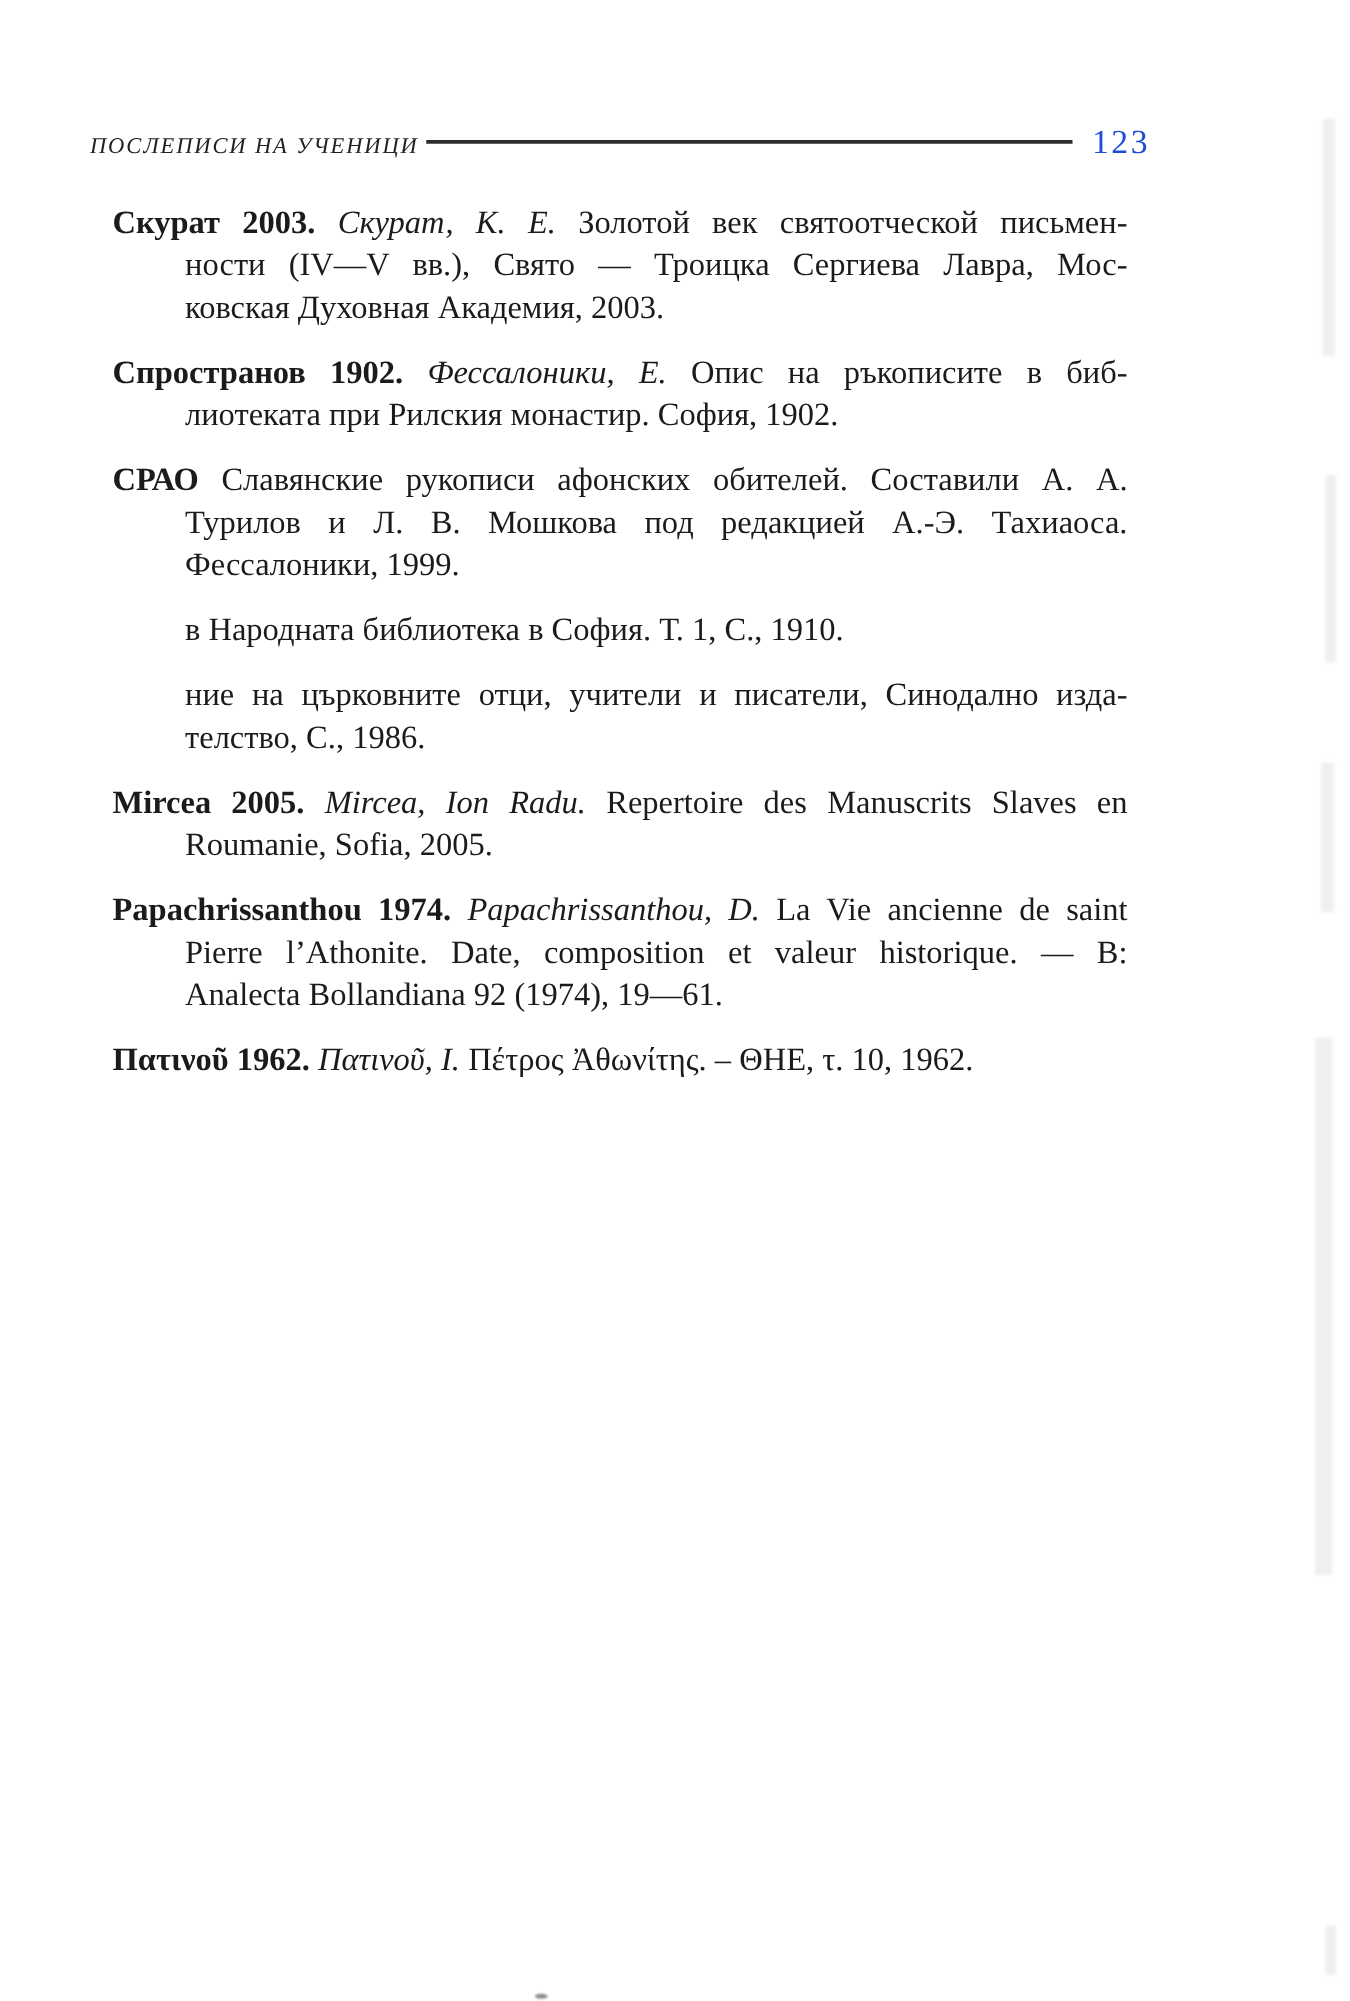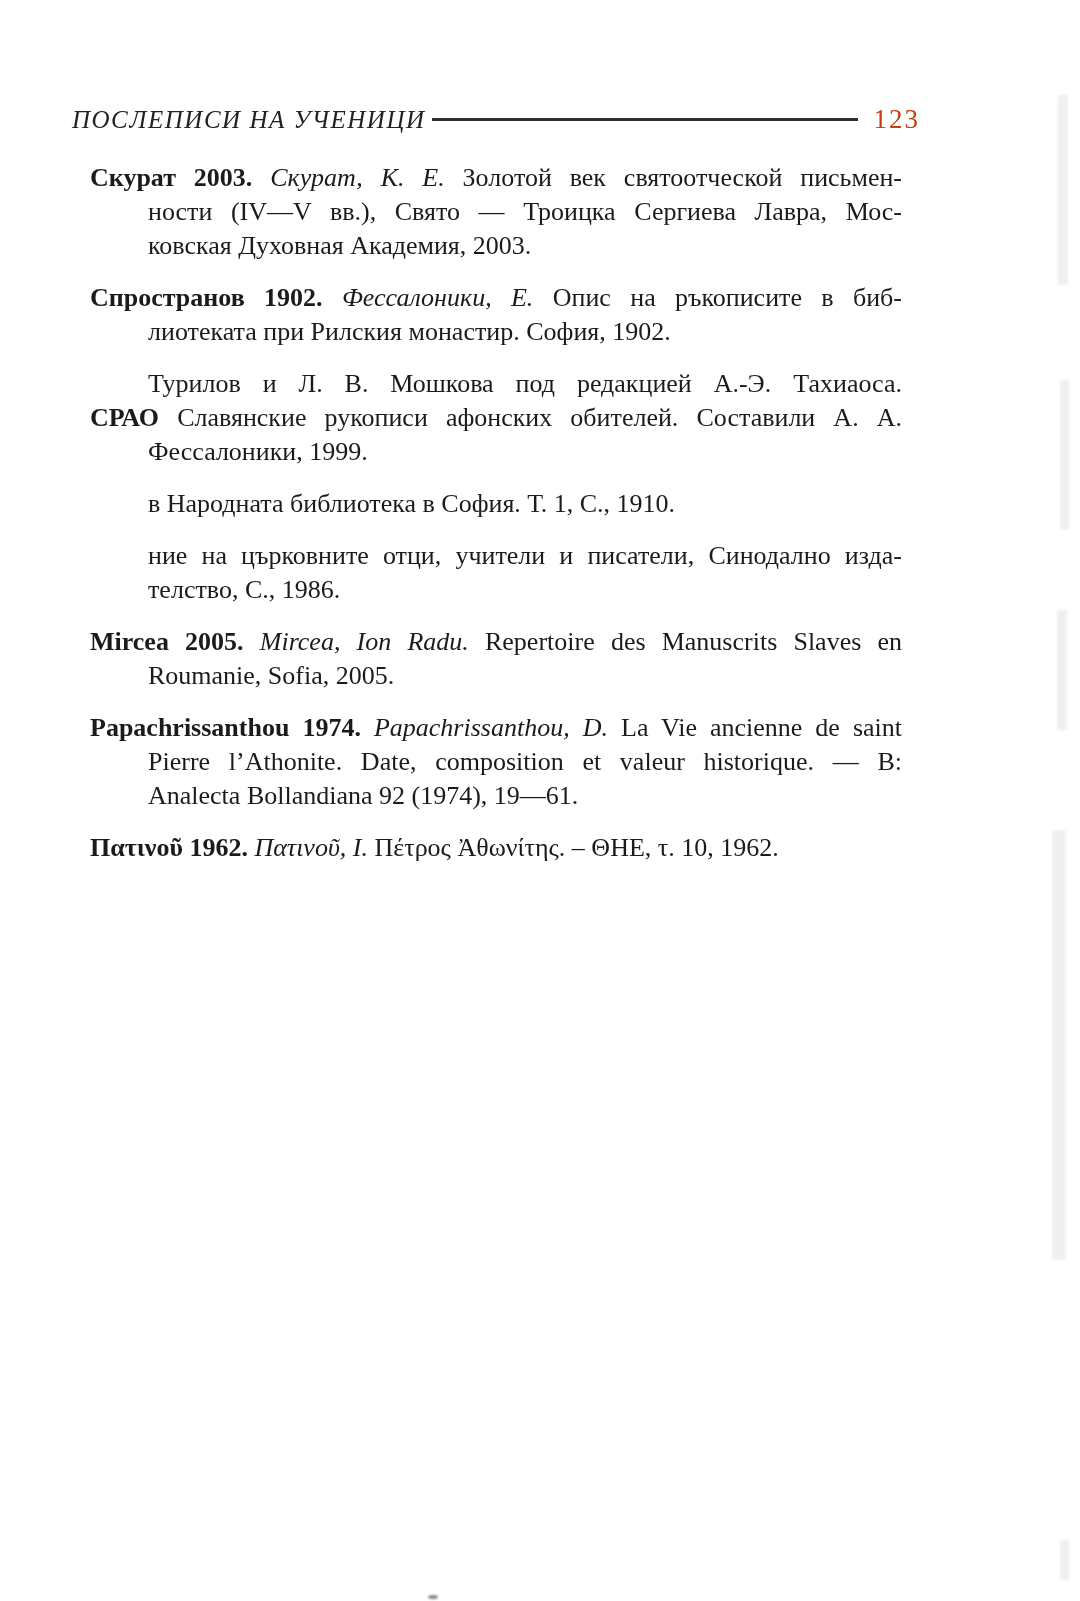--- a/index.html
+++ b/index.html
@@ -21,37 +21,37 @@
   .running-header {
     position: absolute;
     left: 72px;
     top: 86px;
     width: 848px;
     display: flex;
     align-items: baseline;
   }
   .running-title {
     font-style: italic;
-    font-size: 25px;
+    font-size: 18px;
     letter-spacing: 1.5px;
     white-space: nowrap;
     color: #222;
     margin-top: 20px;
   }
   .header-rule {
     flex: 1 1 auto;
     height: 0;
     border-bottom: 3px solid #2e2e2e;
     margin: 0 16px 0 6px;
     transform: translateY(-7px);
   }
   .page-number {
     font-size: 27px;
     letter-spacing: 2px;
-    color: #c2410c;
+    color: #1d4ed8;
   }
 
   
   .bibliography {
     position: absolute;
     left: 72px;
     top: 143px;
     width: 848px;
     font-size: 26px;
     line-height: 34px;
@@ -107,22 +107,22 @@
   <div class="line cont jfull">ности (IV—V вв.), Свято — Троицка Сергиева Лавра, Мос-</div>
         <div class="line cont">ковская Духовная Академия, 2003.</div>
       </div>
 
   <div class="entry">
     <div class="line first jfull"><b class="entry-label">Спространов 1902.</b> <i class="entry-author">Фессалоники, Е.</i> <span class="entry-rest">Опис на ръкописите в биб-</span></div>
   <div class="line cont">лиотеката при Рилския монастир. София, 1902.</div>
       </div>
 
   <div class="entry">
-    <div class="line cont jfull">Турилов и Л. В. Мошкова под редакцией А.-Э. Тахиаоса.</div>
-  <div class="line first jfull"><b class="entry-label">СРАО</b>  <span class="entry-rest">Славянские рукописи афонских обителей. Составили А. А.</span></div>
+    <div class="line first jfull"><b class="entry-label">СРАО</b>  <span class="entry-rest">Славянские рукописи афонских обителей. Составили А. А.</span></div>
+  <div class="line cont jfull">Турилов и Л. В. Мошкова под редакцией А.-Э. Тахиаоса.</div>
         <div class="line cont">Фессалоники, 1999.</div>
       </div>
 
   <div class="entry">
   <div class="line cont">в Народната библиотека в София. Т. 1, С., 1910.</div>
       </div>
 
   <div class="entry">
   <div class="line cont jfull">ние на църковните отци, учители и писатели, Синодално изда-</div>
         <div class="line cont">телство, С., 1986.</div>

